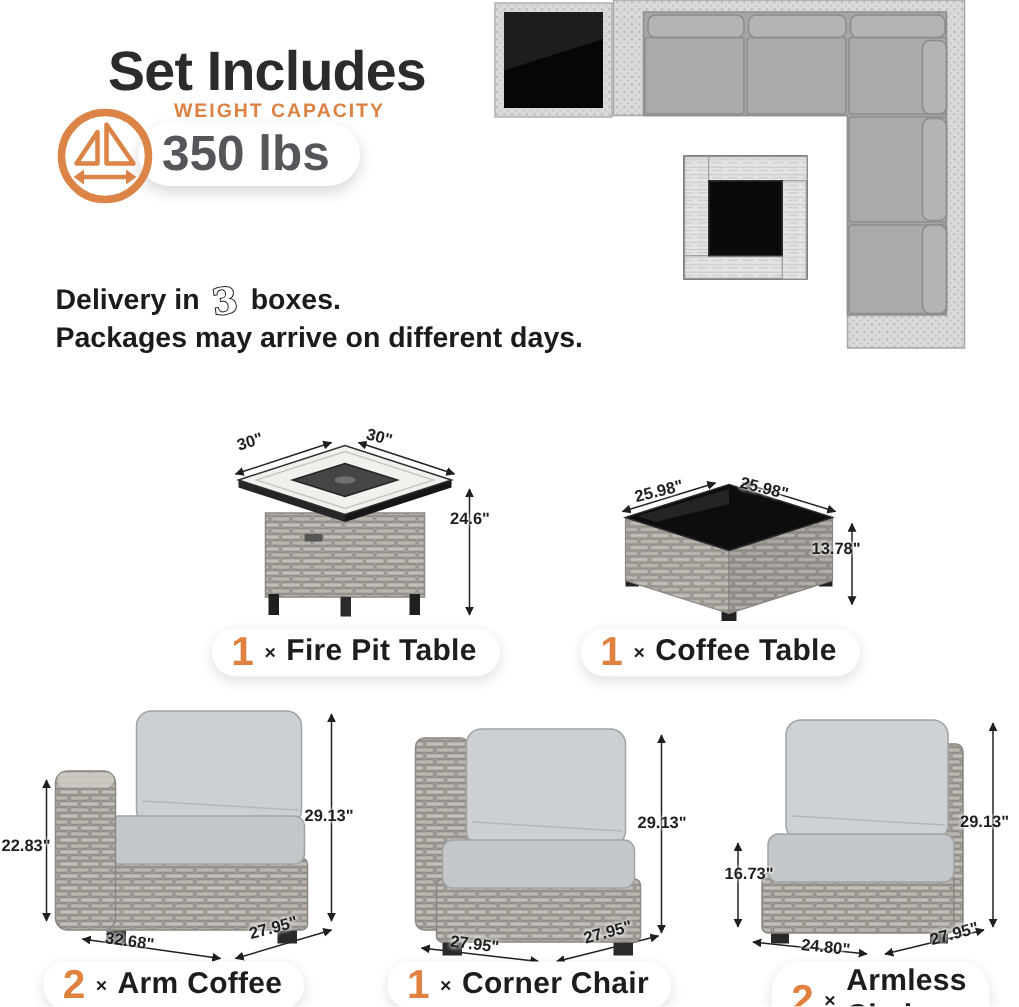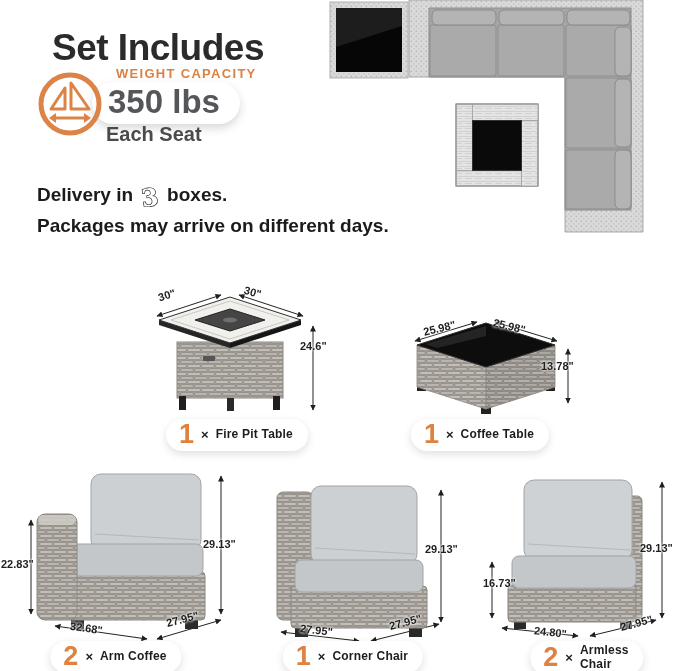--- a/index.html
+++ b/index.html
@@ -1,64 +1,63 @@
 <!DOCTYPE html>
 <html><head>
 <meta charset="utf-8">
 <style>
   html,body{margin:0;padding:0;background:#fff;}
   .page{position:relative;width:679px;height:671px;background:#fff;overflow:hidden;
         font-family:"Liberation Sans","DejaVu Sans",sans-serif;color:#262626;}
   .abs{position:absolute;}
 
   
-  .title{left:52px;top:2px;font-size:37px;font-weight:900;letter-spacing:-.5px;color:#2b2b2b;}
+  .title{left:72px;top:2px;font-size:37px;font-weight:900;letter-spacing:-.5px;color:#2b2b2b;}
   .wc-label{left:116px;top:66px;font-size:13px;font-weight:800;letter-spacing:1.3px;color:#DD8142;z-index:3;}
   .wc-pill{left:92px;top:82px;background:#fff;border-radius:24px;padding:0 20px 2px 16px;
            box-shadow:0 4px 10px rgba(0,0,0,.16);z-index:2;}
   .wc-value{font-size:33px;font-weight:700;color:#55565A;line-height:40px;}
   .wc-sub{left:106px;top:123px;font-size:20px;font-weight:700;color:#4a4a4b;z-index:3;}
   .wc-icon{left:36px;top:70px;z-index:4;}
 
   .delivery{left:37px;top:184px;font-size:19px;font-weight:700;color:#1b1b1b;}
-  .dl1{display:flex;gap:5px;height:28px;}
+  .dl1{display:flex;align-items:flex-end;gap:5px;height:28px;}
   .dl2{margin-top:3px;}
   .three-svg{margin-bottom:-3px;}
 
   
   .dim{position:absolute;font-size:11px;font-weight:700;color:#1f1f1f;white-space:nowrap;
        text-shadow:0 0 3px #fff,0 0 3px #fff;}
 
   
   .pill{position:absolute;transform:translateX(-50%);display:inline-flex;align-items:center;gap:7px;
         background:#fff;border-radius:20px;padding:2px 15px 4px 13px;box-shadow:0 3px 9px rgba(0,0,0,.13);}
   .pill .qty{color:#E0813F;font-size:27px;font-weight:900;line-height:26px;}
   .pill .sep{font-size:13px;font-weight:700;color:#222;}
-  .pill .nm{font-size:12px;font-weight:800;color:#1d1d1d;letter-spacing:.2px;}
+  .pill .nm{font-size:20px;font-weight:800;color:#1d1d1d;letter-spacing:.2px;}
 </style>
 </head>
 <body>
 
 <div class="page">
 
   <h1 class="abs title">Set Includes</h1>
 
   <svg class="abs wc-icon" width="68" height="68" viewBox="0 0 68 68">
     <circle cx="34" cy="34" r="29" fill="none" stroke="#DC8447" stroke-width="5"></circle>
     <path d="M29,18 L29,39 L15,39 Z" fill="none" stroke="#DC8447" stroke-width="3" stroke-linejoin="round"></path>
     <path d="M35,13 L35,39 L53,39 Z" fill="none" stroke="#DC8447" stroke-width="3" stroke-linejoin="round"></path>
     <line x1="18" y1="48" x2="50" y2="48" stroke="#DC8447" stroke-width="3"></line>
     <path d="M20,43 L13,48 L20,53 Z" fill="#DC8447"></path>
     <path d="M48,43 L55,48 L48,53 Z" fill="#DC8447"></path>
   </svg>
   <div class="abs wc-label">WEIGHT CAPACITY</div>
   <div class="abs wc-pill">
     <span class="wc-value">350 lbs</span>
   </div>
-  <div class="abs wc-sub">Each Seat</div>
 
   <div class="abs delivery">
     <div class="dl1">
       <span>Delivery in</span>
       <svg class="three-svg" width="24" height="28" viewBox="0 0 24 28">
         <text x="12" y="22" text-anchor="middle" font-family="DejaVu Serif, serif" font-size="24" font-weight="bold" fill="#ffffff" stroke="#1a1a1a" stroke-width="1.3" paint-order="stroke" transform="rotate(-8 12 14)">3</text>
       </svg>
       <span>boxes.</span>
     </div>
     <div class="dl2">Packages may arrive on different days.</div>

